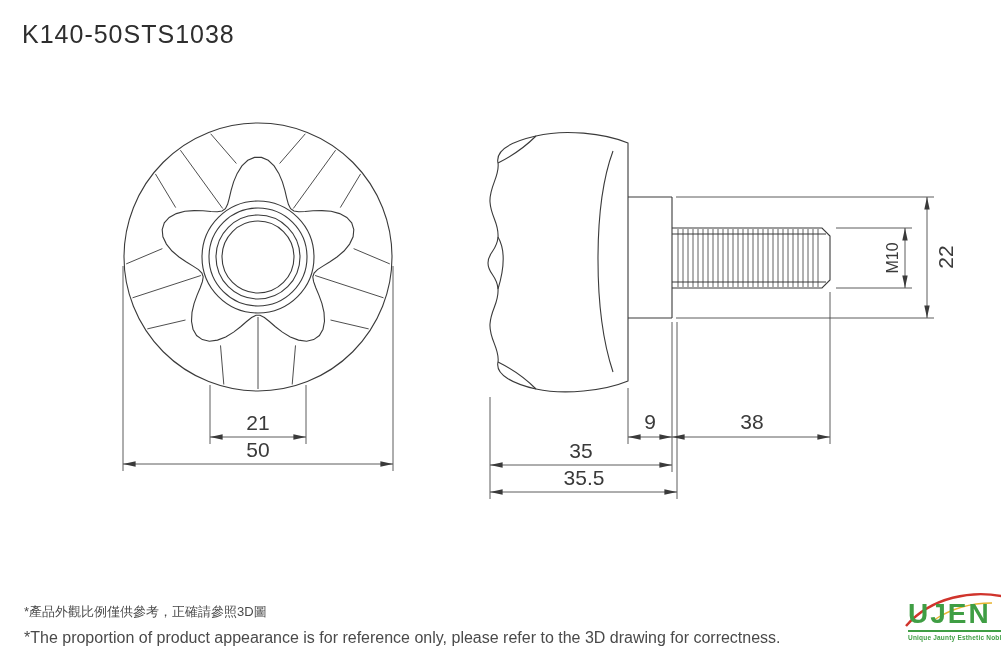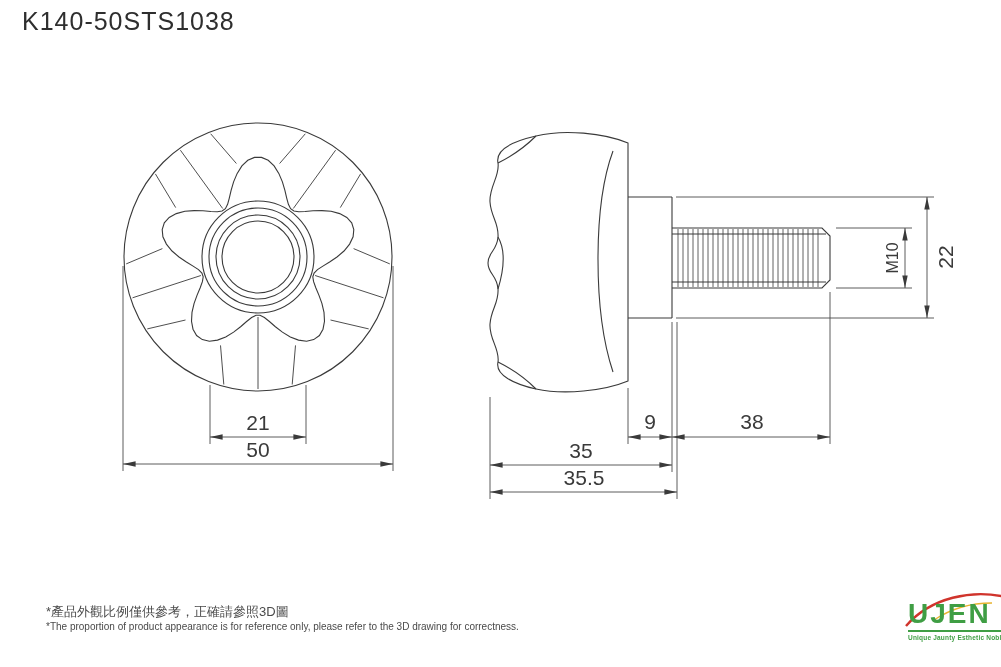--- a/index.html
+++ b/index.html
@@ -1,30 +1,30 @@
 <!DOCTYPE html>
 <html><head>
 <meta charset="utf-8">
 <style>
   html,body{margin:0;padding:0;background:#fff;}
   #page{position:relative;width:1001px;height:667px;background:#ffffff;overflow:hidden;
         font-family:"Liberation Sans",sans-serif;}
-  .title{position:absolute;left:22px;top:7px;font-size:25px;letter-spacing:1px;
+  .title{position:absolute;left:22px;top:20px;font-size:25px;letter-spacing:1px;
          color:#2e2e2e;font-weight:400;}
   
   .ln, .ln path, .ln circle, .ln line{fill:none;stroke:#3a3a3a;stroke-width:1.1px;}
   #g-thread line{stroke:#3a3a3a;stroke-width:0.8px;}
   #g-fan line{stroke:#3a3a3a;stroke-width:0.9px;}
   .dim-ln line{stroke:#4a4a4a;stroke-width:0.9px;}
   .dim-ln text{stroke:none;fill:#3a3a3a;}
   text.dim{font-size:21px;font-family:"Liberation Sans",sans-serif;}
   text.dim-small{font-size:16px;font-family:"Liberation Sans",sans-serif;}
-  .footer{position:absolute;left:46px;top:603px;color:#4a4a4a;}
+  .footer{position:absolute;left:24px;top:603px;color:#4a4a4a;}
   .footer .zh{font-size:13px;}
-  .footer .en{font-size:10px;margin-top:0;}
+  .footer .en{font-size:16px;margin-top:8px;}
   .logo{position:absolute;left:864px;top:599px;width:116px;margin-left:44px;}
   .logo-swoosh{position:absolute;left:-8px;top:-13px;pointer-events:none;}
   .swoosh-red{fill:none;stroke:#d0342c;stroke-width:2.4px;}
   .swoosh-red-fill{fill:#d0342c;stroke:none;}
   .swoosh-yellow{fill:none;stroke:#e8b430;stroke-width:1.4px;}
   .logo-name{position:relative;color:#3f9e44;font-size:28px;font-weight:700;
              letter-spacing:2px;line-height:1.05;}
   .logo-tagline{margin-top:2px;border-top:2px solid #3f9e44;padding-top:2px;color:#3f9e44;
                 font-size:6.5px;font-weight:700;letter-spacing:0.2px;white-space:nowrap;}
 </style>

